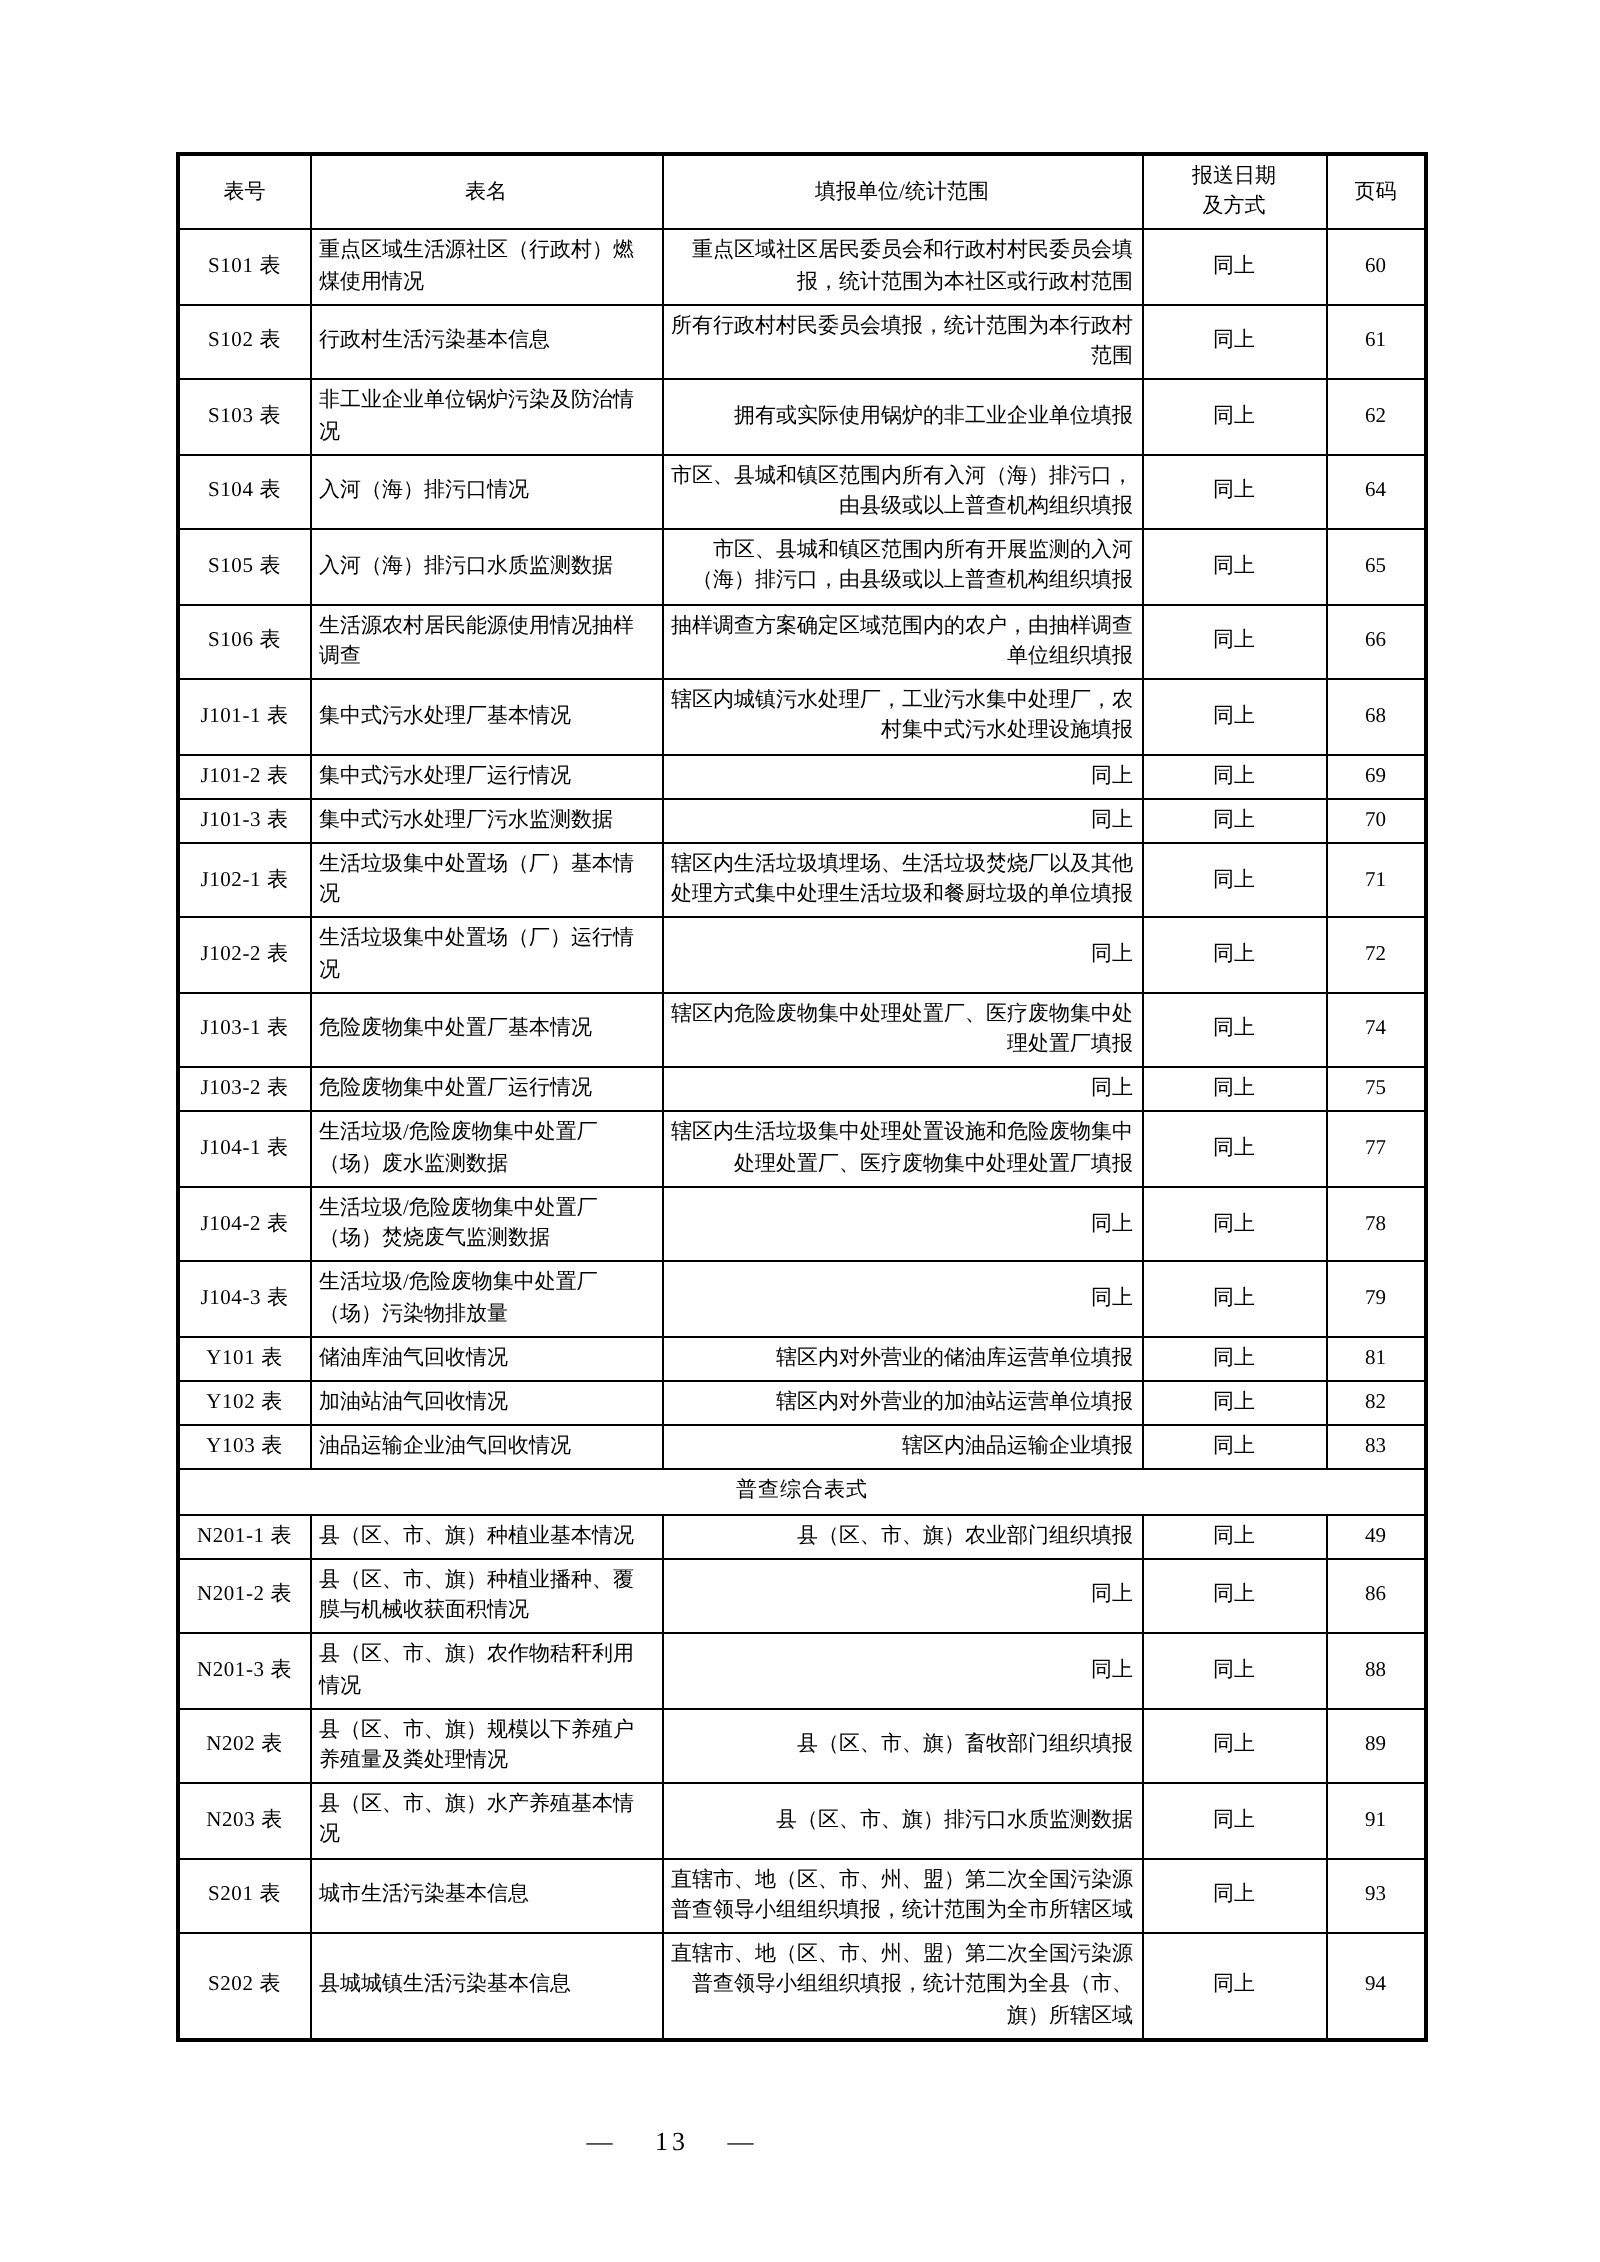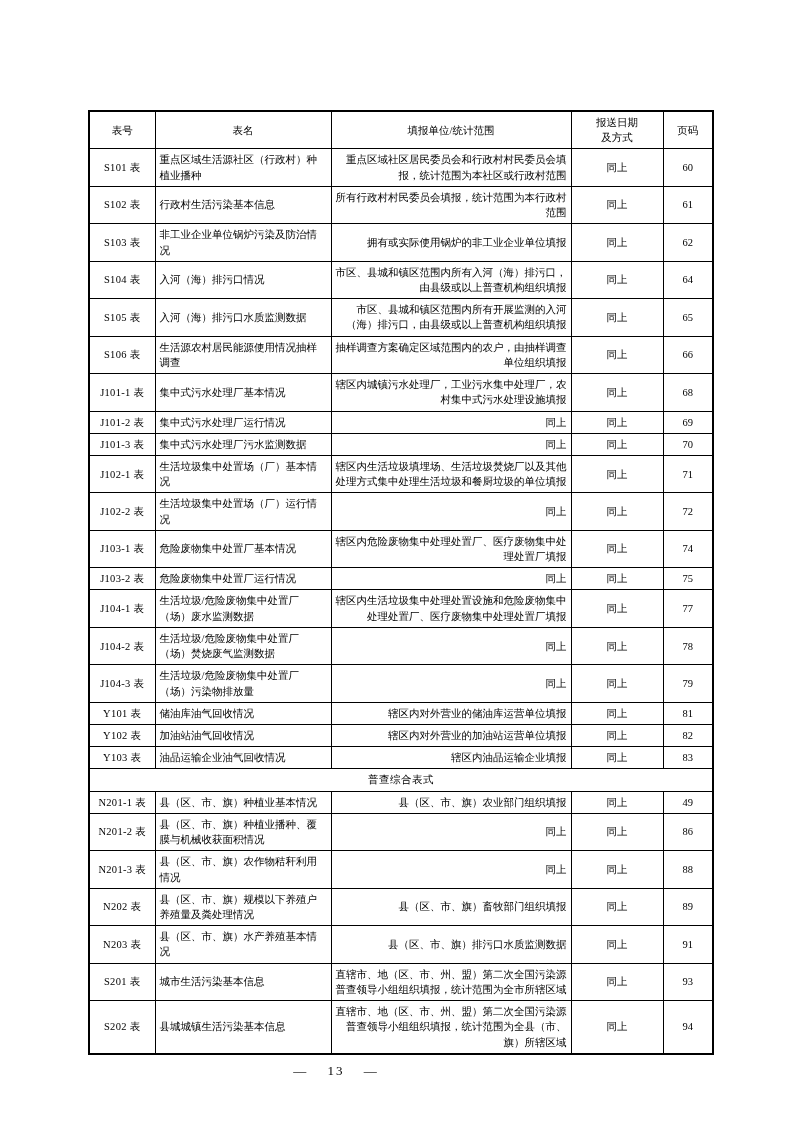--- a/index.html
+++ b/index.html
@@ -11,21 +11,21 @@
     width: 800px;
     height: 1131px;
     font-family: "Liberation Serif", "DejaVu Serif", serif;
     color: #000000;
     position: relative;
   }
   .page {
     width: 672px;
     height: 1131px;
     box-sizing: border-box;
-    padding: 110px 88px 0 88px;
+    padding: 76px 88px 0 88px;
     position: relative;
   }
   table.doc-table {
     border-collapse: collapse;
     width: 624px;
     table-layout: fixed;
     font-size: 10.5px;
     line-height: 1.45;
   }
   table.doc-table td, table.doc-table th {
@@ -108,21 +108,21 @@
         <td>
           <div>报送日期</div>
           <div>及方式</div>
         </td>
         <td>页码</td>
       </tr>
     </thead>
     <tbody id="table-body">
         <tr>
           <td class="code">S101 表</td>
-          <td class="name">重点区域生活源社区（行政村）种植业播种</td>
+          <td class="name">重点区域生活源社区（行政村）燃煤使用情况</td>
           <td class="unit">重点区域社区居民委员会和行政村村民委员会填报，统计范围为本社区或行政村范围</td>
           <td class="date">同上</td>
           <td class="pageno">60</td>
         </tr>
         <tr>
           <td class="code">S102 表</td>
           <td class="name">行政村生活污染基本信息</td>
           <td class="unit">所有行政村村民委员会填报，统计范围为本行政村范围</td>
           <td class="date">同上</td>
           <td class="pageno">61</td>

